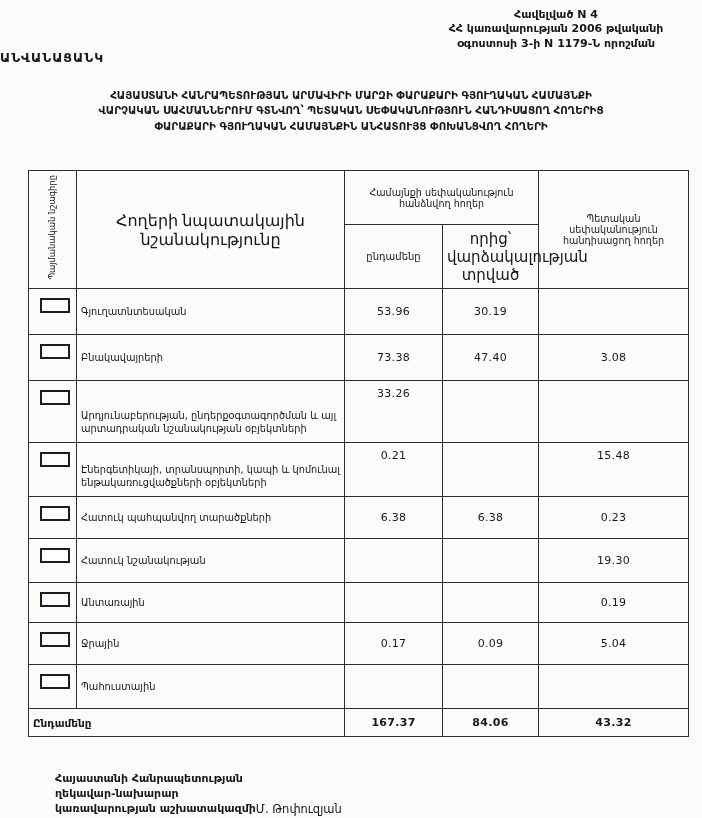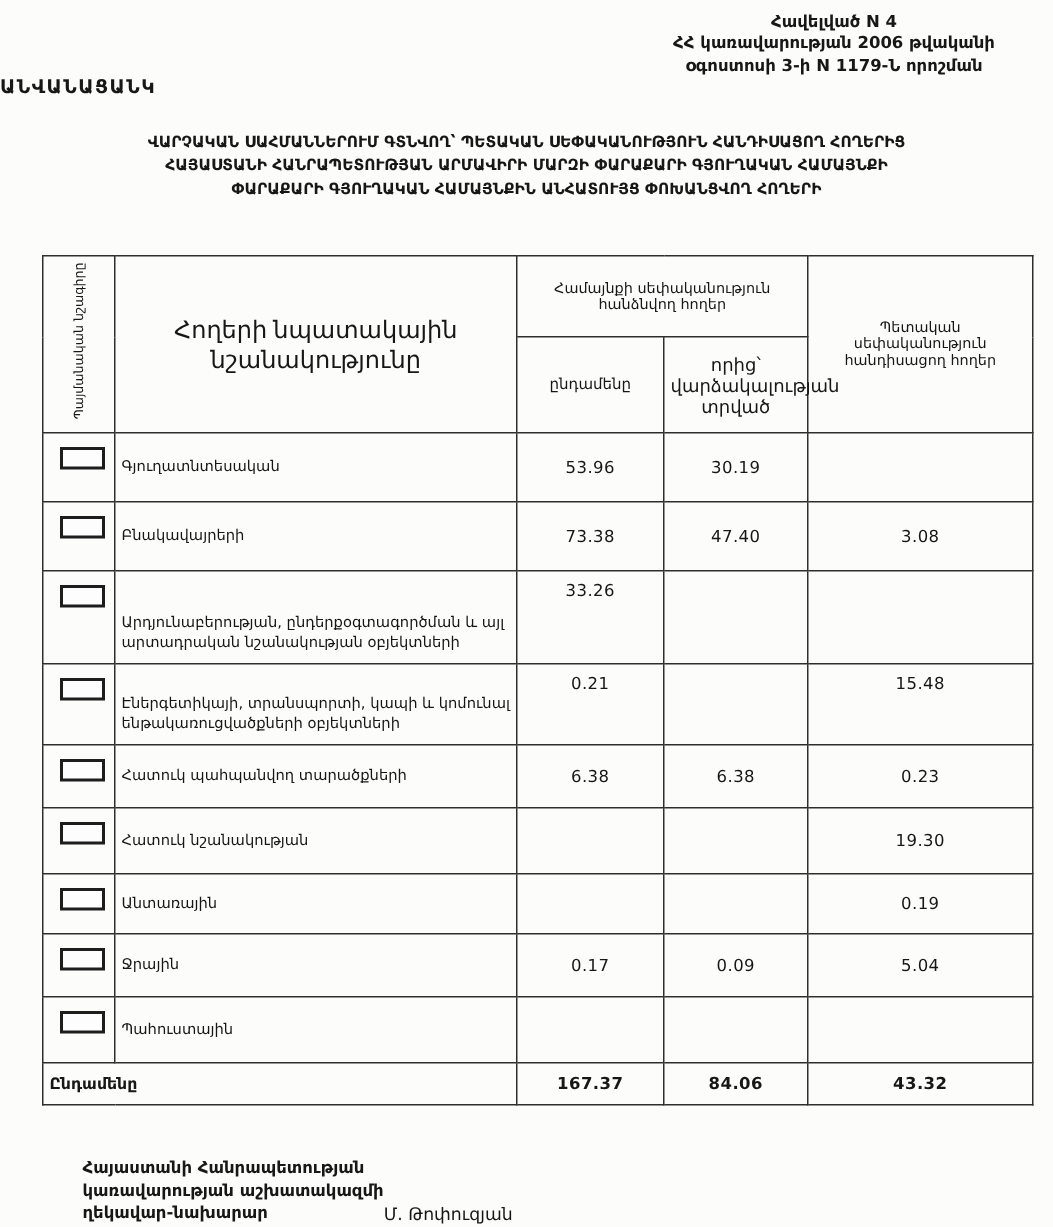--- a/index.html
+++ b/index.html
@@ -36,21 +36,21 @@
   tr.h2 { height:64px; }
   .th-mark { padding:0; }
   .vert {
     writing-mode:vertical-rl; transform:rotate(180deg);
     display:inline-block; max-height:106px;
     font-size:8.4px; line-height:1.25;
   }
   .th-purpose { font-size:16px; padding:0 16px;font-family:Liberation Serif, serif; }
   .th-group   { font-size:9.6px; padding:0 10px; }
   .th-total   { font-size:10px; }
-  .th-ofwhich { font-size:12px; padding:0 8px; }
+  .th-ofwhich { font-size:15px; padding:0 8px; }
   .th-state   { font-size:9.6px; padding:0 16px; }
 
   .c-mark  { vertical-align:top; padding:0; }
   .swatch {
     display:block; width:30px; height:15px; margin:7px 0 0 7px;
     border:2px solid #1d1d1d; background:#fdfdfd;
   }
   .c-label { text-align:left; vertical-align:middle; padding-left:20px; padding-right:8px;
              font-size:9.8px; line-height:1.35; }
   .c-num   { text-align:center; vertical-align:middle; font-size:11px; letter-spacing:0.3px; }
@@ -87,22 +87,22 @@
 
   <div class="appendix">
     <div>Հավելված N 4</div>
     <div>ՀՀ կառավարության 2006 թվականի</div>
     <div>օգոստոսի 3-ի N 1179-Ն որոշման</div>
   </div>
 
   <div class="doc-title">ԱՆՎԱՆԱՑԱՆԿ</div>
 
   <div class="subtitle">
+    <div>ՀԱՅԱՍՏԱՆԻ ՀԱՆՐԱՊԵՏՈՒԹՅԱՆ ԱՐՄԱՎԻՐԻ ՄԱՐԶԻ ՓԱՐԱՔԱՐԻ ԳՅՈՒՂԱԿԱՆ ՀԱՄԱՅՆՔԻ</div>
     <div>ՎԱՐՉԱԿԱՆ ՍԱՀՄԱՆՆԵՐՈՒՄ ԳՏՆՎՈՂ՝ ՊԵՏԱԿԱՆ ՍԵՓԱԿԱՆՈՒԹՅՈՒՆ ՀԱՆԴԻՍԱՑՈՂ ՀՈՂԵՐԻՑ</div>
-    <div>ՀԱՅԱՍՏԱՆԻ ՀԱՆՐԱՊԵՏՈՒԹՅԱՆ ԱՐՄԱՎԻՐԻ ՄԱՐԶԻ ՓԱՐԱՔԱՐԻ ԳՅՈՒՂԱԿԱՆ ՀԱՄԱՅՆՔԻ</div>
     <div>ՓԱՐԱՔԱՐԻ ԳՅՈՒՂԱԿԱՆ ՀԱՄԱՅՆՔԻՆ ԱՆՀԱՏՈՒՅՑ ՓՈԽԱՆՑՎՈՂ ՀՈՂԵՐԻ</div>
   </div>
 
   <table class="doc-table">
     <colgroup>
       <col style="width:48px">
         <col style="width:268px">
         <col style="width:98px">
         <col style="width:96px">
         <col style="width:150px">
@@ -208,19 +208,19 @@
         <td class="c-num">167.37</td>
         <td class="c-num">84.06</td>
         <td class="c-num">43.32</td>
       </tr>
     </tbody>
   </table>
 
   <div class="footer">
     <div class="signatory">
       <div>Հայաստանի Հանրապետության</div>
+      <div>ղեկավար-նախարար</div>
       <div>կառավարության աշխատակազմի</div>
-      <div>ղեկավար-նախարար</div>
     </div>
     <div class="signature">Մ. Թոփուզյան</div>
   </div>
 
 </div>
 
 </body></html>

